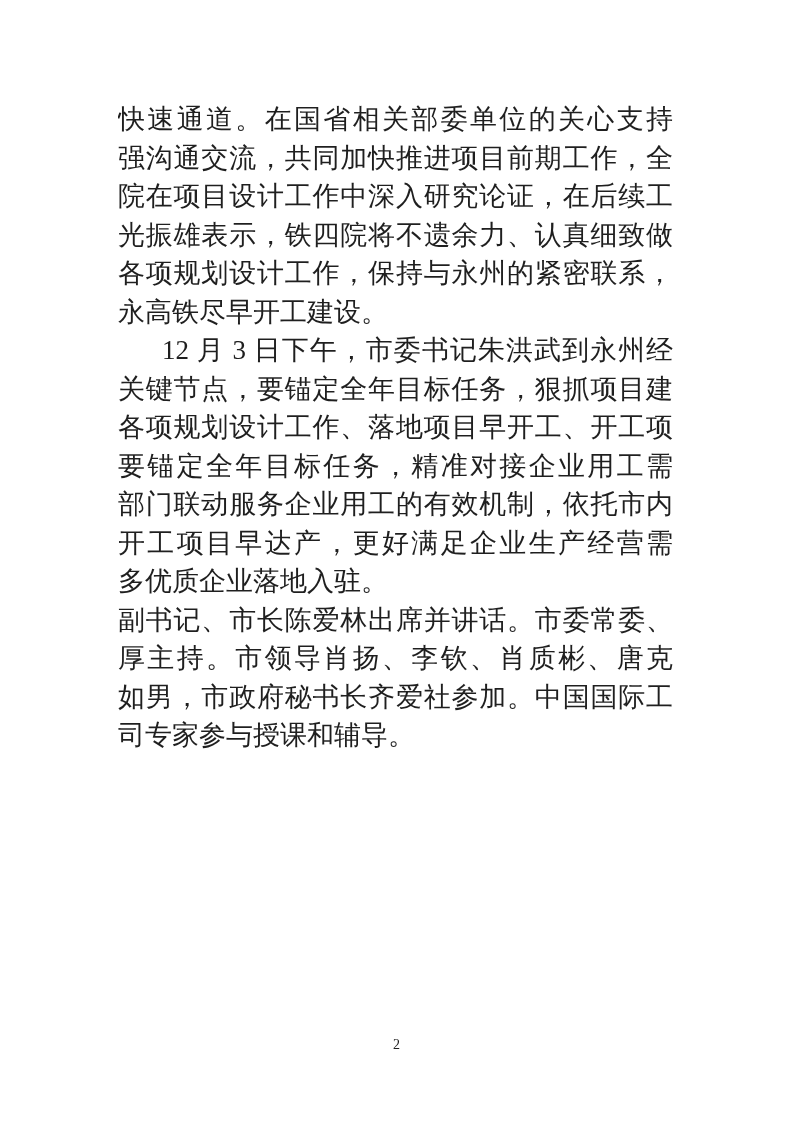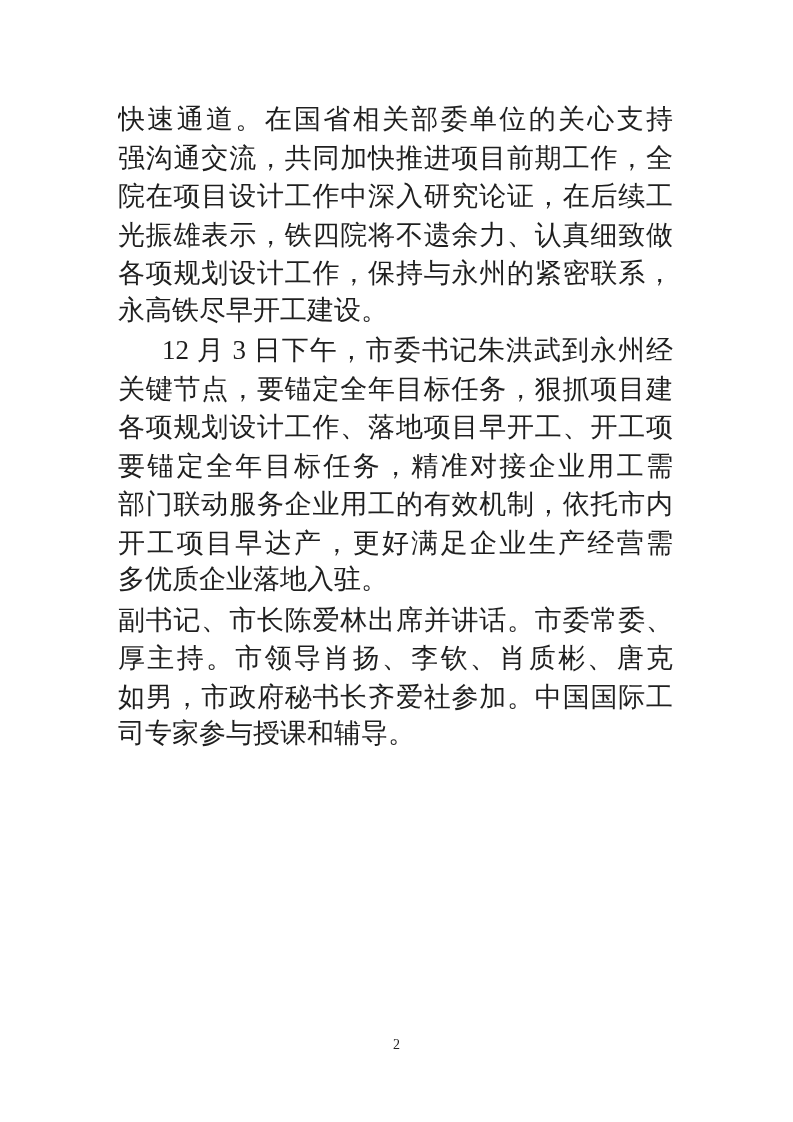--- a/index.html
+++ b/index.html
@@ -35,21 +35,20 @@
     text-align-last: justify;
     text-justify: inter-character;
     overflow: hidden;
     white-space: normal;
   }
   .line.indent {
     padding-left: 44px;
   }
   .line.para-end {
     text-align-last: left;
-    font-family: Liberation Mono, monospace;
   }
   .page-number {
     position: absolute;
     left: 0;
     right: 0;
     top: 1036px;
     text-align: center;
     font-size: 14px;
     line-height: 18px;
     color: var(--text-color);

